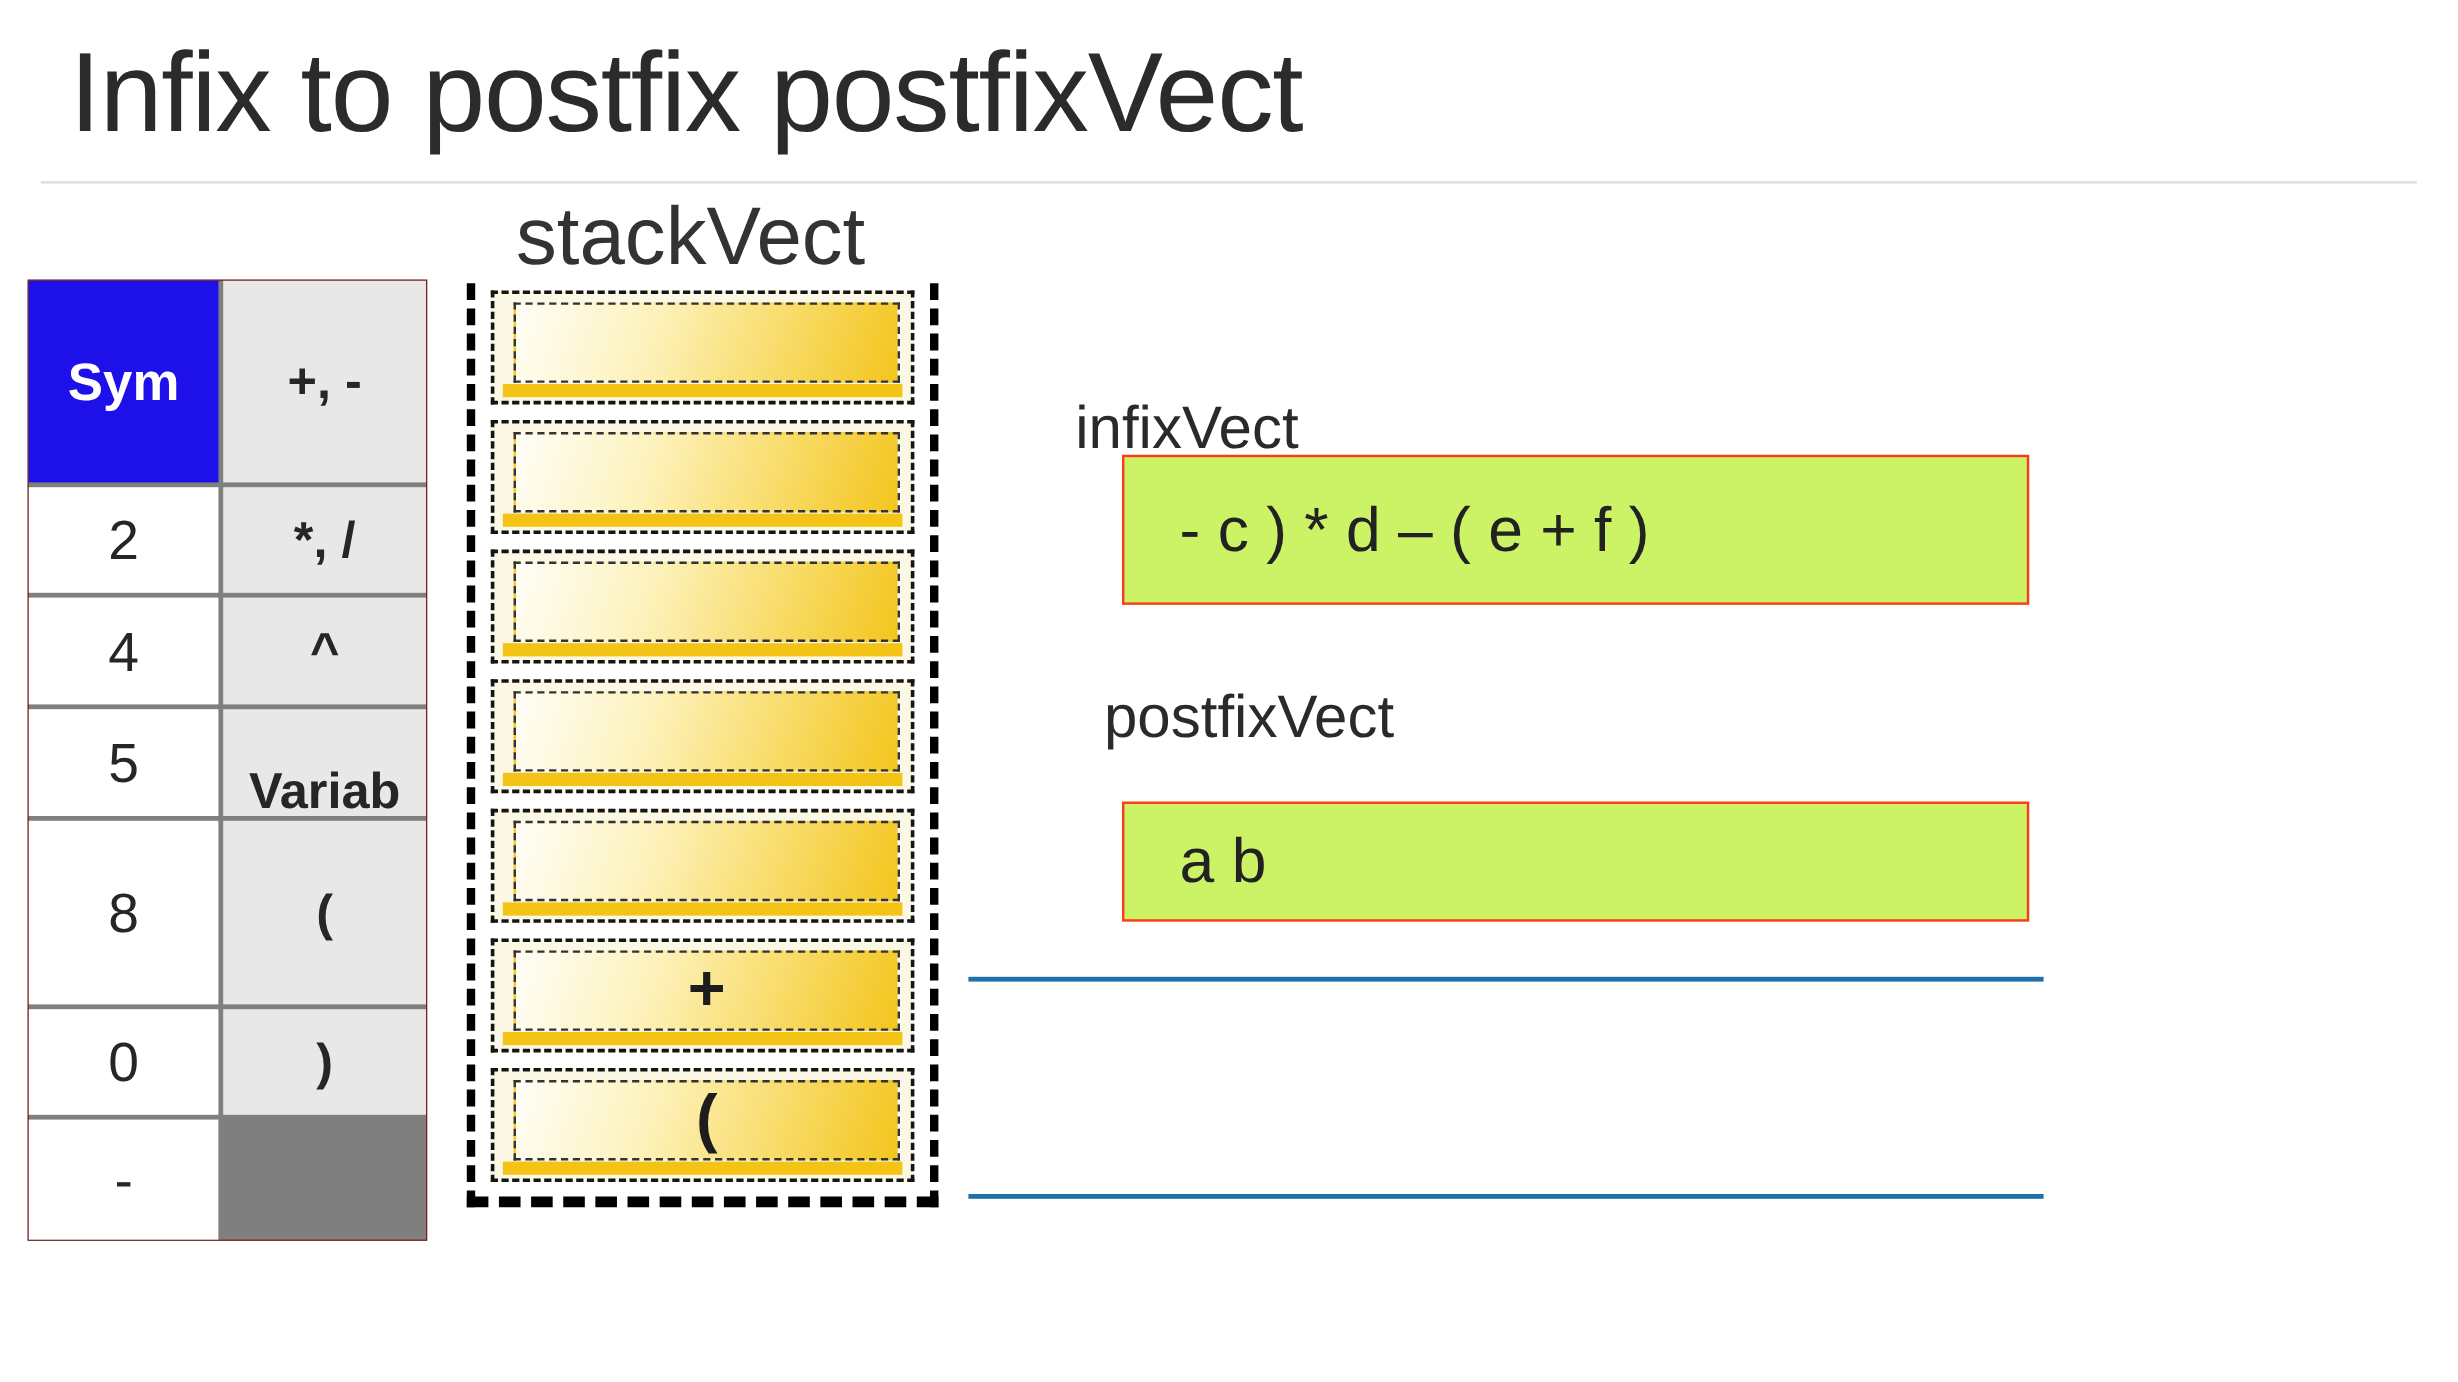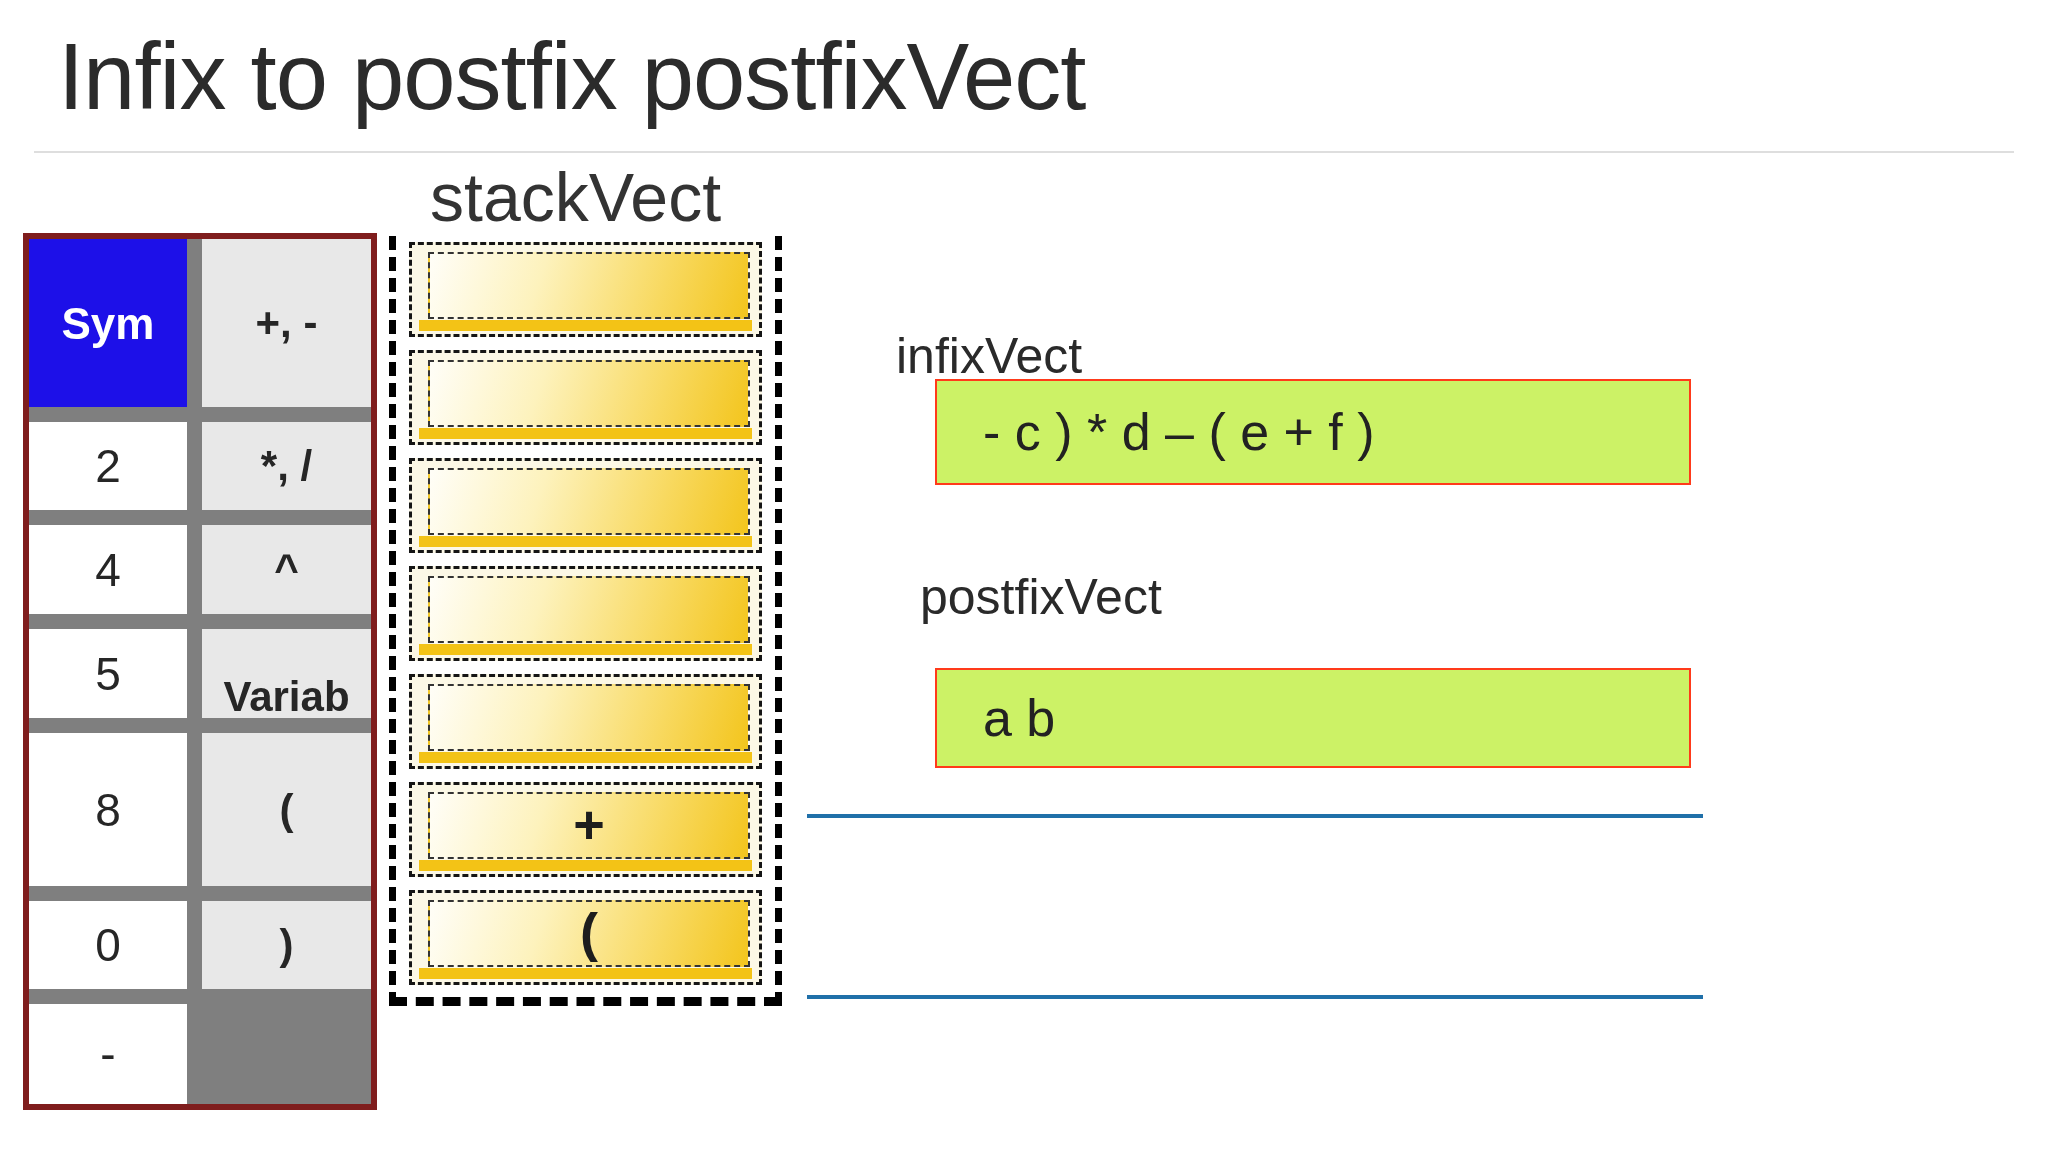--- a/index.html
+++ b/index.html
@@ -22,23 +22,23 @@
     position: absolute; left: 34px; top: 151px;
     width: 1980px; height: 2px; background: #dedede;
   }
 
   
   .ptable {
     position: absolute; left: 23px; top: 233px;
     display: grid;
     grid-template-columns: 158px 169px;
     grid-template-rows: 168px 88px 89px 89px 153px 88px 100px;
-    gap: 15px;
+    gap: 4px;
     background: #7f7f7f;
-    border: 6px solid #7f1d1d;
+    border: 1px solid #7f1d1d;
   }
   .pcell {
     display: flex; align-items: center; justify-content: center;
     text-align: center; box-sizing: border-box; overflow: hidden;
   }
   .pcell.hdr {
     background: #1d10e8; color: #ffffff;
     font-weight: bold; font-size: 44px; line-height: 55px;
     word-break: break-all; padding: 0 16px;
   }
@@ -93,21 +93,21 @@
     position: absolute; font-size: 50px; color: #2a2a2a;
   }
   .vec-label.infix { left: 896px; top: 292px; margin-top: 35px; }
   .vec-label.postfix { left: 888px; top: 568px; margin-left: 32px; }
   .vec-box {
     position: absolute; left: 935px; width: 756px;
     background: #ccf266; border: 2px solid #ff3a1a;
     box-sizing: border-box;
     display: flex; align-items: center;
   }
-  .vec-box.infix { top: 379px; height: 106px; }
+  .vec-box.infix { top: 379px; height: 125px; }
   .vec-box.postfix { top: 668px; height: 100px; }
   .vec-text {
     font-size: 52px; color: #222222; padding-left: 46px;
     white-space: pre; line-height: 1;
   }
 
   
   .blue-line {
     position: absolute; left: 807px; width: 896px; height: 4px;
     background: #2070a9;

